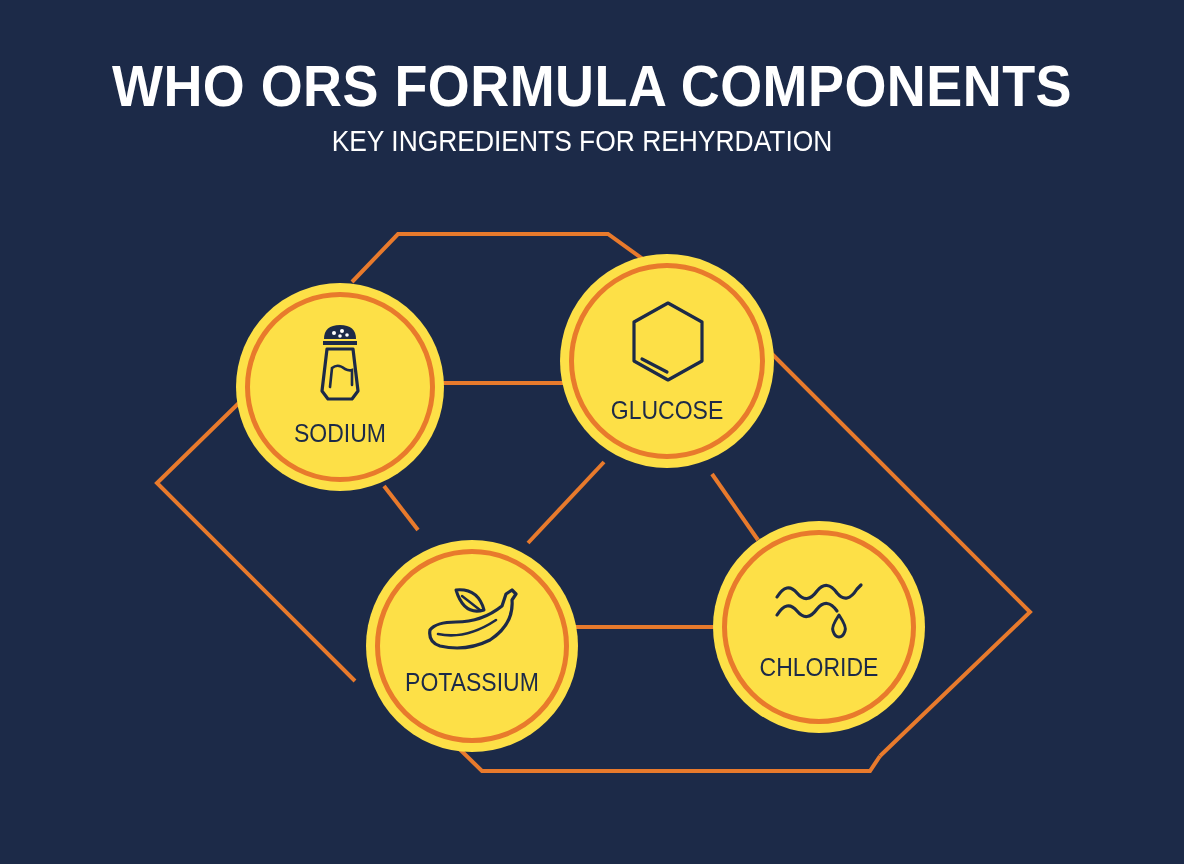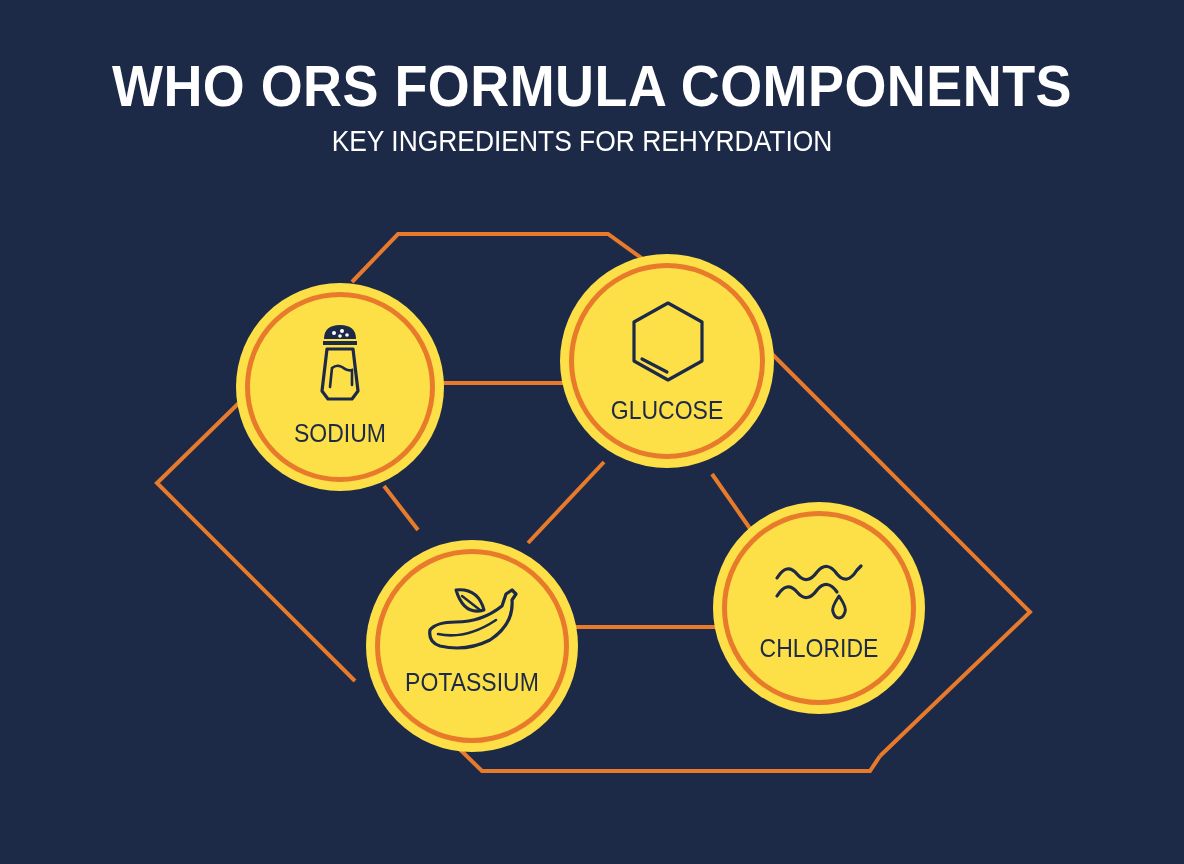--- a/index.html
+++ b/index.html
@@ -89,21 +89,21 @@
   <div class="ring"></div>
   <svg class="icon" style="left:60px; top:44px;" width="100" height="72" viewBox="0 0 100 72">
     <path d="M30,6 Q52,4 58,26 Q38,32 30,6 Z" fill="none" stroke="#1c2a48" stroke-width="3" stroke-linejoin="round"></path>
     <line x1="36" y1="12" x2="54" y2="26" stroke="#1c2a48" stroke-width="2.4" stroke-linecap="round"></line>
     <path d="M4,46 Q10,38 30,38 Q56,38 76,22 L80,10 L86,6 L90,10 L86,16 Q88,40 64,56 Q40,68 14,62 Q2,58 4,46 Z" fill="none" stroke="#1c2a48" stroke-width="3.2" stroke-linejoin="round"></path>
     <path d="M12,50 Q40,56 70,36" fill="none" stroke="#1c2a48" stroke-width="2.6" stroke-linecap="round"></path>
   </svg>
   <div class="label" style="top:128px;">POTASSIUM</div>
 </div>
 
-<div class="node" style="left:713px; top:502px; width:212px; height:212px;">
+<div class="node" style="left:713px; top:521px; width:212px; height:212px;">
   <div class="ring"></div>
   <svg class="icon" style="left:60px; top:58px;" width="96" height="60" viewBox="0 0 96 60">
     <path d="M4,18 Q14,2 24,14 Q34,26 44,12 Q54,0 64,14 Q74,26 84,10 L88,6" fill="none" stroke="#1c2a48" stroke-width="3.2" stroke-linecap="round"></path>
     <path d="M4,36 Q14,20 24,32 Q34,44 44,30 Q54,18 64,32" fill="none" stroke="#1c2a48" stroke-width="3.2" stroke-linecap="round"></path>
     <path d="M66,36 Q58,48 60,52 Q62,58 66,58 Q70,58 72,52 Q74,48 66,36 Z" fill="none" stroke="#1c2a48" stroke-width="3" stroke-linejoin="round"></path>
   </svg>
   <div class="label" style="top:132px;">CHLORIDE</div>
 </div>
 
 </body></html>

